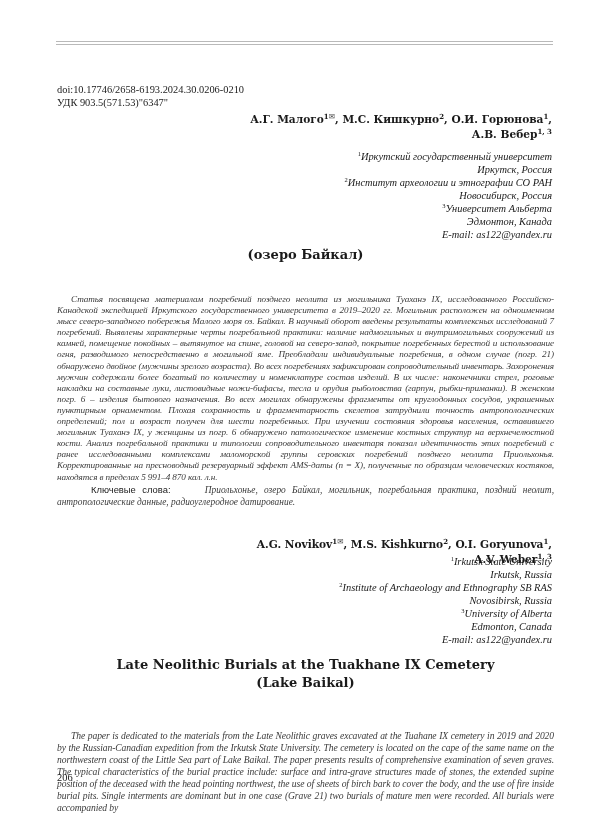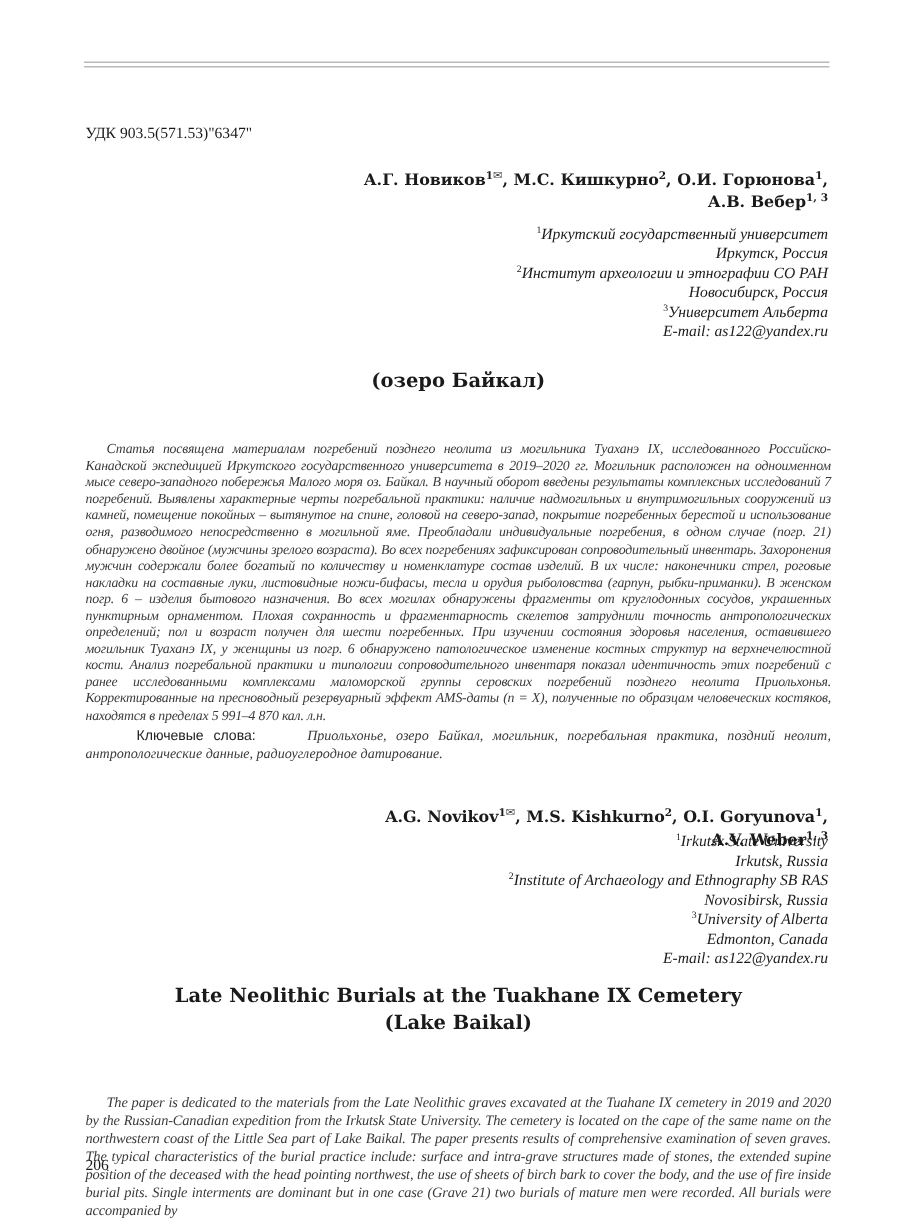--- a/index.html
+++ b/index.html
@@ -54,33 +54,35 @@
 
   .page-num { position: absolute; left: 57px; top: 772px; font-size: 10.4px; }
 </style>
 </head>
 <body>
 
 <div class="rule r1"></div>
 <div class="rule r2"></div>
 
 <div class="meta">
+  <div>doi:10.17746/2658-6193.2024.30.0206-0210</div>
   <div>УДК 903.5(571.53)"6347"</div>
 </div>
 
 <div class="authors ru">
-    <div><span>А.Г. Новиков</span><sup>1</sup><span class="env">✉</span><span>, </span><span>М.С. Кишкурно</span><sup>2</sup><span>, </span><span>О.И. Горюнова</span><sup>1</sup><span>,</span></div>
+    <div><span>А.Г. Малого</span><sup>1</sup><span class="env">✉</span><span>, </span><span>М.С. Кишкурно</span><sup>2</sup><span>, </span><span>О.И. Горюнова</span><sup>1</sup><span>,</span></div>
     <div><span>А.В. Вебер</span><sup>1, 3</sup></div>
   </div>
 <div class="affil ru">
     <div><sup>1</sup><span>Иркутский государственный университет</span></div>
     <div><span>Иркутск, Россия</span></div>
     <div><sup>2</sup><span>Институт археологии и этнографии СО РАН</span></div>
     <div><span>Новосибирск, Россия</span></div>
     <div><sup>3</sup><span>Университет Альберта</span></div>
+    <div><span>Эдмонтон, Канада</span></div>
     <div><span>E-mail: as122@yandex.ru</span></div>
   </div>
 
 <div class="title ru">
   <div>(озеро Байкал)</div>
 </div>
 
 <p class="abstract ru">Статья посвящена материалам погребений позднего неолита из могильника Туаханэ IX, исследованного Российско-Канадской экспедицией Иркутского государственного университета в 2019–2020 гг. Могильник расположен на одноименном мысе северо-западного побережья Малого моря оз. Байкал. В научный оборот введены результаты комплексных исследований 7 погребений. Выявлены характерные черты погребальной практики: наличие надмогильных и внутримогильных сооружений из камней, помещение покойных – вытянутое на спине, головой на северо-запад, покрытие погребенных берестой и использование огня, разводимого непосредственно в могильной яме. Преобладали индивидуальные погребения, в одном случае (погр. 21) обнаружено двойное (мужчины зрелого возраста). Во всех погребениях зафиксирован сопроводительный инвентарь. Захоронения мужчин содержали более богатый по количеству и номенклатуре состав изделий. В их числе: наконечники стрел, роговые накладки на составные луки, листовидные ножи-бифасы, тесла и орудия рыболовства (гарпун, рыбки-приманки). В женском погр. 6 – изделия бытового назначения. Во всех могилах обнаружены фрагменты от круглодонных сосудов, украшенных пунктирным орнаментом. Плохая сохранность и фрагментарность скелетов затруднили точность антропологических определений; пол и возраст получен для шести погребенных. При изучении состояния здоровья населения, оставившего могильник Туаханэ IX, у женщины из погр. 6 обнаружено патологическое изменение костных структур на верхнечелюстной кости. Анализ погребальной практики и типологии сопроводительного инвентаря показал идентичность этих погребений с ранее исследованными комплексами маломорской группы серовских погребений позднего неолита Приольхонья. Корректированные на пресноводный резервуарный эффект AMS-даты (n = X), полученные по образцам человеческих костяков, находятся в пределах 5 991–4 870 кал. л.н.</p>
 
 <p class="keywords"><span class="kw-label">Ключевые слова:</span><span class="kw-text"> Приольхонье, озеро Байкал, могильник, погребальная практика, поздний неолит, антропологические данные, радиоуглеродное датирование.</span></p>

